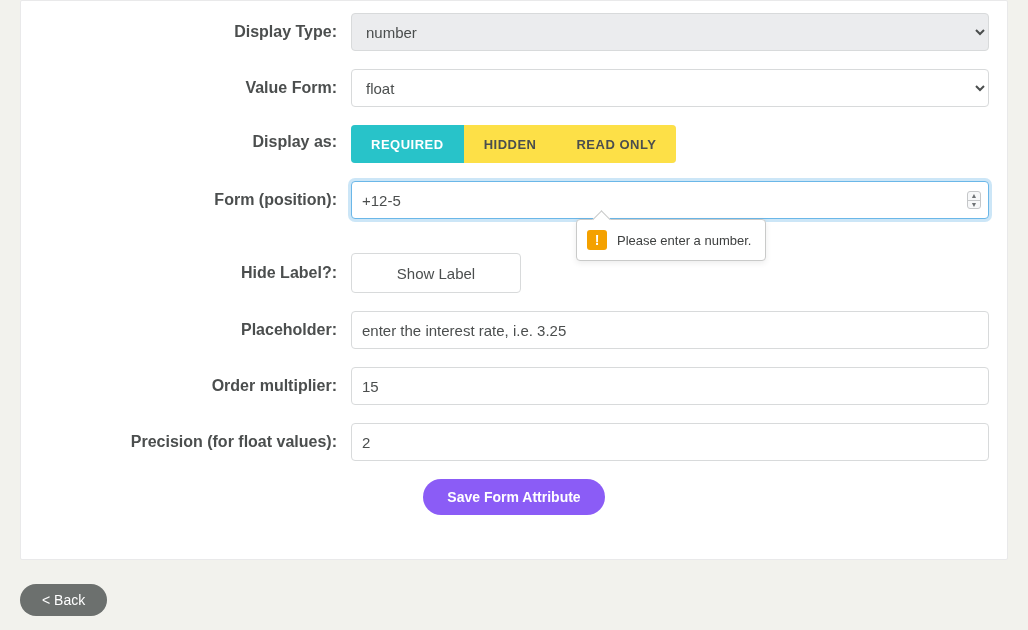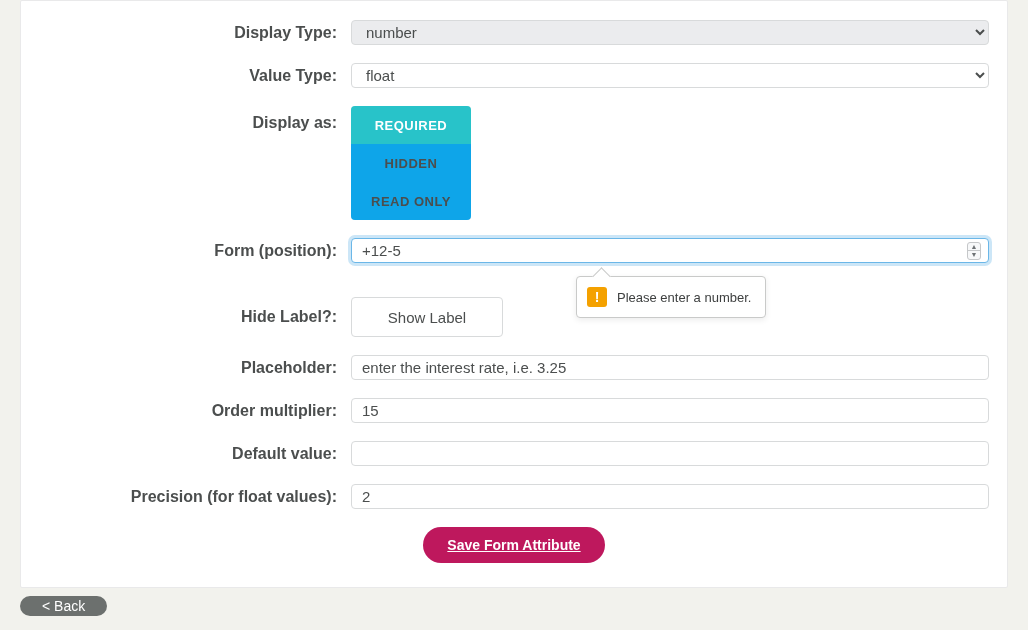--- a/index.html
+++ b/index.html
@@ -1,40 +1,40 @@
 <!DOCTYPE html>
 <html><head>
 <meta charset="utf-8">
 <style>
   * { box-sizing: border-box; margin: 0; padding: 0; }
   html, body { width: 1028px; height: 630px; font-family: "Segoe UI", Arial, sans-serif; background: #f2f2ed; color: #4b4e4e; overflow: hidden; }
   .page { width: 1028px; height: 630px; position: relative; }
   .card { position: absolute; left: 20px; top: 0; right: 20px; background: #ffffff; border: 1px solid #e9e9ea; border-radius: 2px; padding-bottom: 24px; min-height: 560px; }
   .form { padding-top: 12px; }
-  .row { display: flex; align-items: center; margin-bottom: 18px; padding: 0 18px; position: relative; margin-top: 7px; }
+  .row { display: flex; align-items: center; margin-bottom: 18px; padding: 0 18px; position: relative; }
   .label { width: 312px; text-align: right; padding-right: 14px; font-weight: 700; font-size: 16px; color: #4b4e4e; }
   .field { flex: 1; display: flex; align-items: center; }
   select.control, input.control {
     width: 100%;
-    height: 25px;
+    height: 38px;
     border: 1px solid #d8dadb;
     border-radius: 4px;
     padding: 0 10px;
     font-size: 15px;
     color: #4b4e4e;
     background: #ffffff;
   }
   select.control.filled { background: #ebecee; color: #4a4d4d; }
   select.control { appearance: auto; }
-  .toggle-group { display: inline-flex; border-radius: 4px; overflow: hidden; box-shadow: 0 0 0 1px #e9e9ea inset; background: #f3f4f5; flex-direction: column; }
+  .toggle-group { display: inline-flex; border-radius: 4px; overflow: hidden; box-shadow: 0 0 0 1px #e9e9ea inset; background: #f3f4f5; }
   .toggle-opt {
     display: inline-flex; align-items: center; justify-content: center;
     height: 38px; padding: 0 20px;
     font-size: 13px; font-weight: 700; letter-spacing: 0.5px;
-    text-transform: uppercase; color: #4b4e4e; background: #0ea5e9;
+    text-transform: uppercase; color: #4b4e4e; background: #fde047;
     cursor: pointer;
   }
   .toggle-opt.active { background: #28c3c9; color: #ffffff; }
   input.control.focused {
     border-color: #6bb7e8;
     box-shadow: 0 0 0 3px rgba(108,183,232,0.35);
   }
   .spinner {
     position: relative;
     justify-content: flex-end;
@@ -79,33 +79,33 @@
     color: #ffffff; font-weight: 900; font-size: 14px;
     z-index: 2;
   }
   .btn {
     display: inline-flex; align-items: center; justify-content: center;
     height: 40px; padding: 0 26px;
     border-radius: 4px; border: 1px solid #d8dadb;
     background: #ffffff; color: #4b4e4e;
     font-size: 15px; cursor: pointer;
   }
-  .btn.narrow { width: 152px; }
+  .btn.narrow { width: 170px; }
   .save-row { display: flex; justify-content: center; margin-top: 18px; }
   .btn-primary {
     display: inline-flex; align-items: center; justify-content: center;
     height: 36px; padding: 0 24px;
     border-radius: 18px; border: none;
-    background: #be185d; color: #ffffff;
-    font-size: 14px; font-weight: 600; cursor: pointer; text-decoration: underline;
+    background: #8b5cf6; color: #ffffff;
+    font-size: 14px; font-weight: 600; cursor: pointer;
   }
   .back-btn {
     position: absolute; left: 20px; bottom: 14px;
     display: inline-flex; align-items: center; justify-content: center;
-    height: 20px; padding: 0 22px;
+    height: 32px; padding: 0 22px;
     border-radius: 16px; border: none;
     background: #6c706e; color: #ffffff;
     font-size: 14px; cursor: pointer;
   }
   input::placeholder { color: #9a9d9f; }
 </style>
 </head>
 <body>
 
 <div class="page">
@@ -115,21 +115,21 @@
       <div class="row">
         <div class="label">Display Type:</div>
         <div class="field">
           <select class="control filled">
             <option>number</option>
           </select>
         </div>
       </div>
 
       <div class="row">
-        <div class="label">Value Type:</div>
+        <div class="label">Value Form:</div>
         <div class="field">
           <select class="control">
             <option>float</option>
           </select>
         </div>
       </div>
 
       <div class="row" style="align-items:flex-start;">
         <div class="label" style="padding-top:8px;">Display as:</div>
         <div class="field">
@@ -170,26 +170,20 @@
         </div>
       </div>
 
       <div class="row">
         <div class="label">Order multiplier:</div>
         <div class="field">
           <input class="control" type="text" value="15" style="">
         </div>
       </div>
 
-      <div class="row">
-        <div class="label">Default value:</div>
-        <div class="field">
-          <input class="control" type="text" value="" style="">
-        </div>
-      </div>
 
       <div class="row">
         <div class="label">Precision (for float values):</div>
         <div class="field">
           <input class="control" type="text" value="2" style="">
         </div>
       </div>
 
       <div class="save-row">
         <button type="button" class="btn-primary">Save Form Attribute</button>

